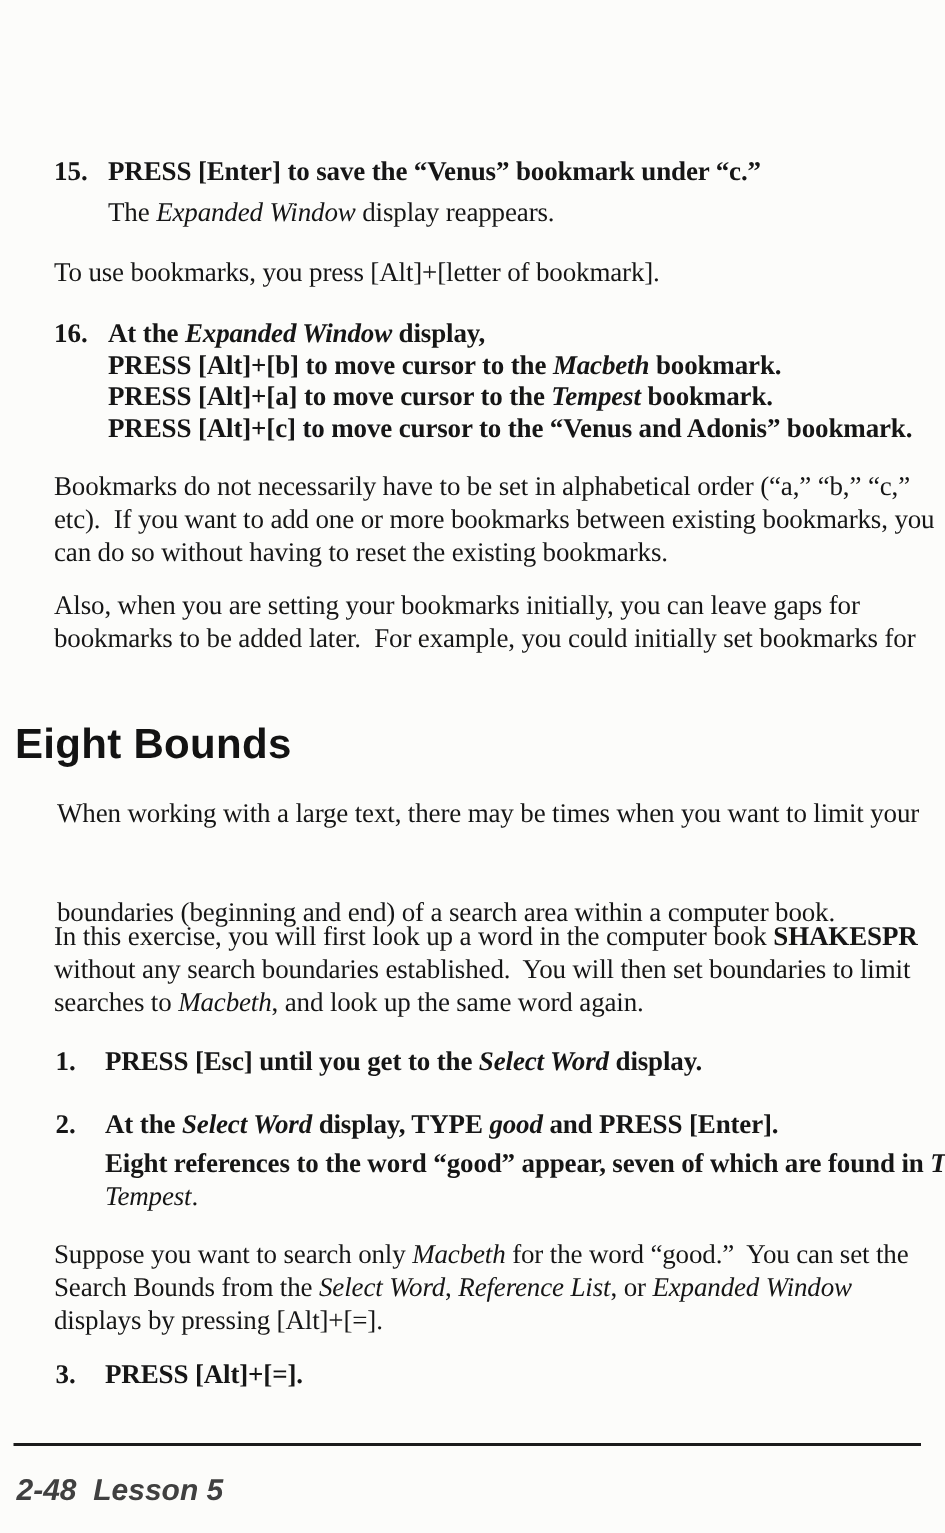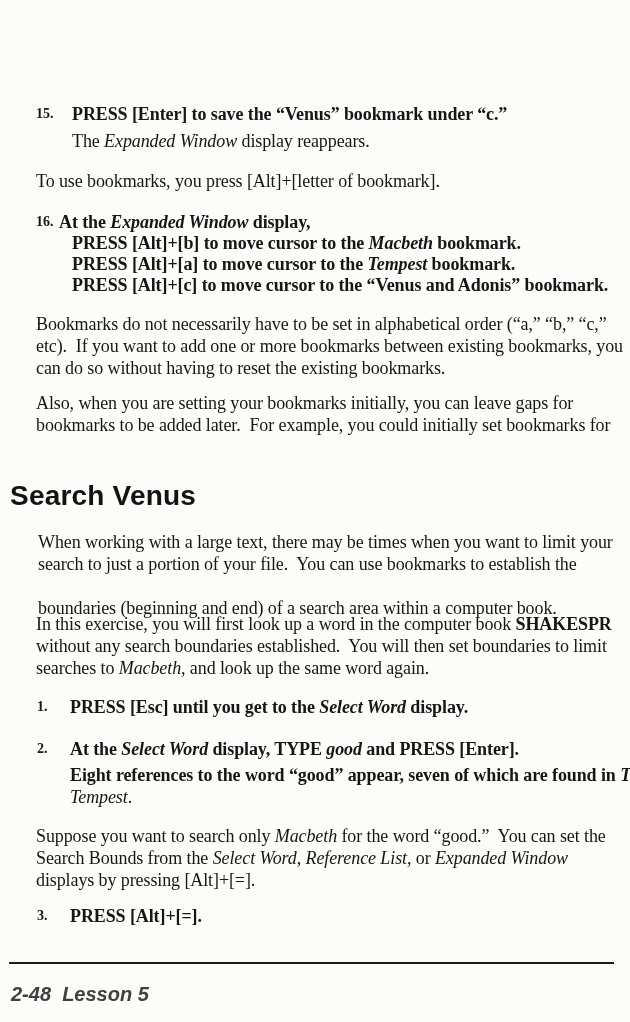--- a/index.html
+++ b/index.html
@@ -17,21 +17,21 @@
   }
   .ln {
     position: absolute;
     font-size: 18px;
     line-height: 22px;
     white-space: pre;
     letter-spacing: -0.1px;
   }
   .num {
     position: absolute;
-    font-size: 14px;
+    font-size: 18px;
     line-height: 22px;
     font-weight: 700;
   }
   .b { font-weight: 700; }
   .i { font-style: italic; }
   .heading {
     position: absolute;
     font-family: "Liberation Sans", "DejaVu Sans", sans-serif;
     font-weight: 700;
     font-size: 28px;
@@ -61,36 +61,35 @@
 
 <div class="page">
 
   <span class="num" style="top:103px;left:36px;">15.</span>
   <div class="ln" style="top:103px;left:72px;"><span class="b">PRESS [Enter] to save the “Venus” bookmark under “c.”</span></div>
   <div class="ln" style="top:130px;left:72px;"><span>The </span><span class="i">Expanded Window</span><span> display reappears.</span></div>
 
   <div class="ln" style="top:170px;left:36px;"><span>To use bookmarks, you press [Alt]+[letter of bookmark].</span></div>
 
   <span class="num" style="top:211px;left:36px;">16.</span>
-  <div class="ln" style="top:211px;left:59px;"><span class="b">At the </span><span class="b i">Expanded Window</span><span class="b"> display,</span></div>
+  <div class="ln" style="top:211px;left:72px;"><span class="b">At the </span><span class="b i">Expanded Window</span><span class="b"> display,</span></div>
   <div class="ln" style="top:232px;left:72px;"><span class="b">PRESS [Alt]+[b] to move cursor to the </span><span class="b i">Macbeth</span><span class="b"> bookmark.</span></div>
   <div class="ln" style="top:253px;left:72px;"><span class="b">PRESS [Alt]+[a] to move cursor to the </span><span class="b i">Tempest</span><span class="b"> bookmark.</span></div>
   <div class="ln" style="top:274px;left:72px;"><span class="b">PRESS [Alt]+[c] to move cursor to the “Venus and Adonis” bookmark.</span></div>
 
   <div class="ln" style="top:313px;left:36px;"><span>Bookmarks do not necessarily have to be set in alphabetical order (“a,” “b,” “c,”</span></div>
   <div class="ln" style="top:335px;left:36px;"><span>etc).  If you want to add one or more bookmarks between existing bookmarks, you</span></div>
   <div class="ln" style="top:357px;left:36px;"><span>can do so without having to reset the existing bookmarks.</span></div>
 
   <div class="ln" style="top:392px;left:36px;"><span>Also, when you are setting your bookmarks initially, you can leave gaps for</span></div>
   <div class="ln" style="top:414px;left:36px;"><span>bookmarks to be added later.  For example, you could initially set bookmarks for</span></div>
 
-  <div class="heading" style="top:481px;left:10px;">Search Venus</div>
+  <div class="heading" style="top:481px;left:10px;">Eight Bounds</div>
 
   <div class="ln" style="top:531px;left:38px;"><span>When working with a large text, there may be times when you want to limit your</span></div>
-  <div class="ln" style="top:553px;left:38px;"><span>search to just a portion of your file.  You can use bookmarks to establish the</span></div>
   <div class="ln" style="top:575px;left:38px;margin-top:22px;"><span>boundaries (beginning and end) of a search area within a computer book.</span></div>
 
   <div class="ln" style="top:613px;left:36px;"><span>In this exercise, you will first look up a word in the computer book </span><span class="b">SHAKESPR</span></div>
   <div class="ln" style="top:635px;left:36px;"><span>without any search boundaries established.  You will then set boundaries to limit</span></div>
   <div class="ln" style="top:657px;left:36px;"><span>searches to </span><span class="i">Macbeth</span><span>, and look up the same word again.</span></div>
 
   <span class="num" style="top:696px;left:37px;">1.</span>
   <div class="ln" style="top:696px;left:70px;"><span class="b">PRESS [Esc] until you get to the </span><span class="b i">Select Word</span><span class="b"> display.</span></div>
 
   <span class="num" style="top:738px;left:37px;">2.</span>

